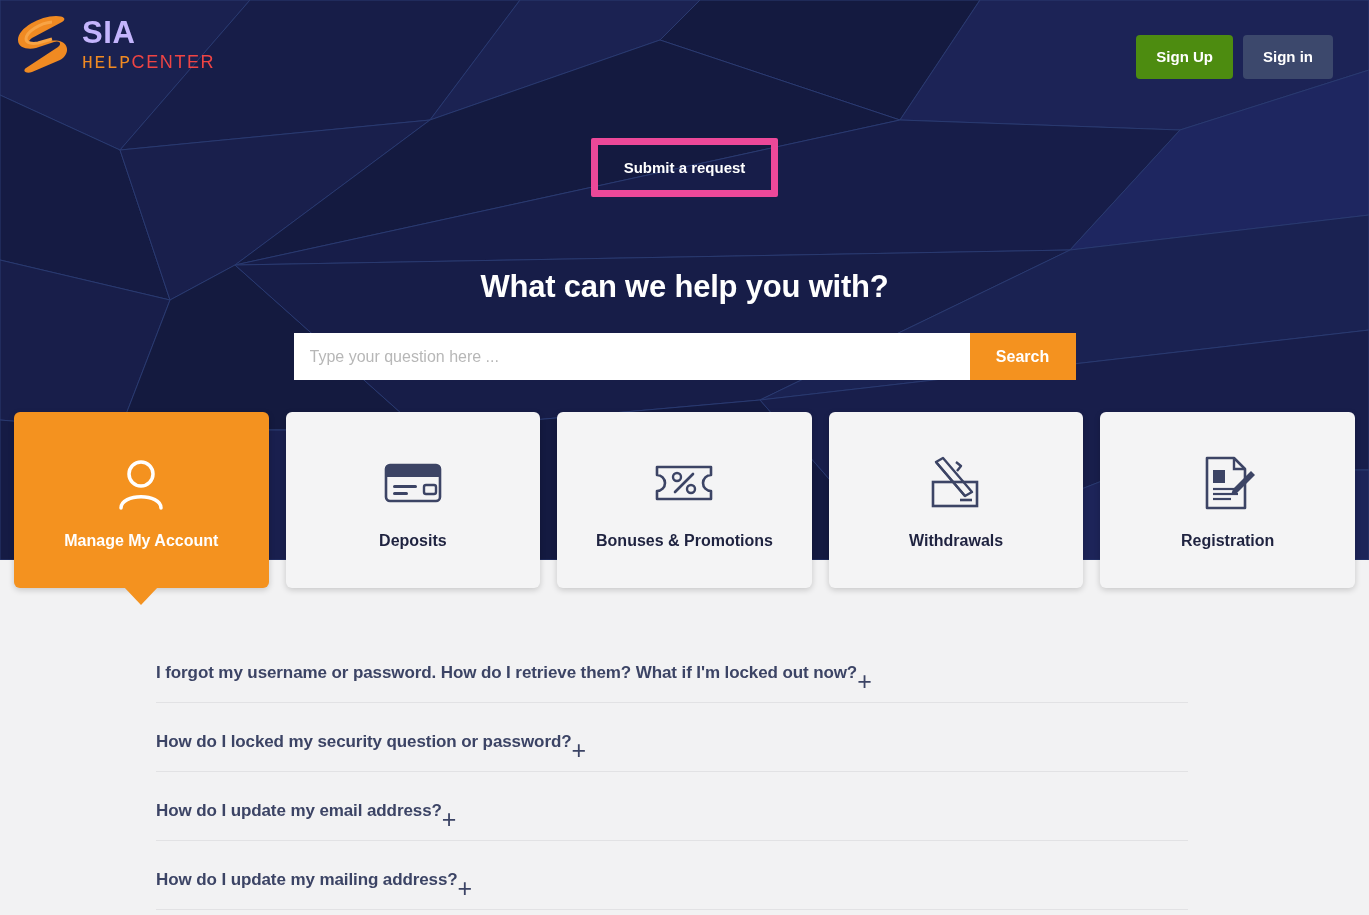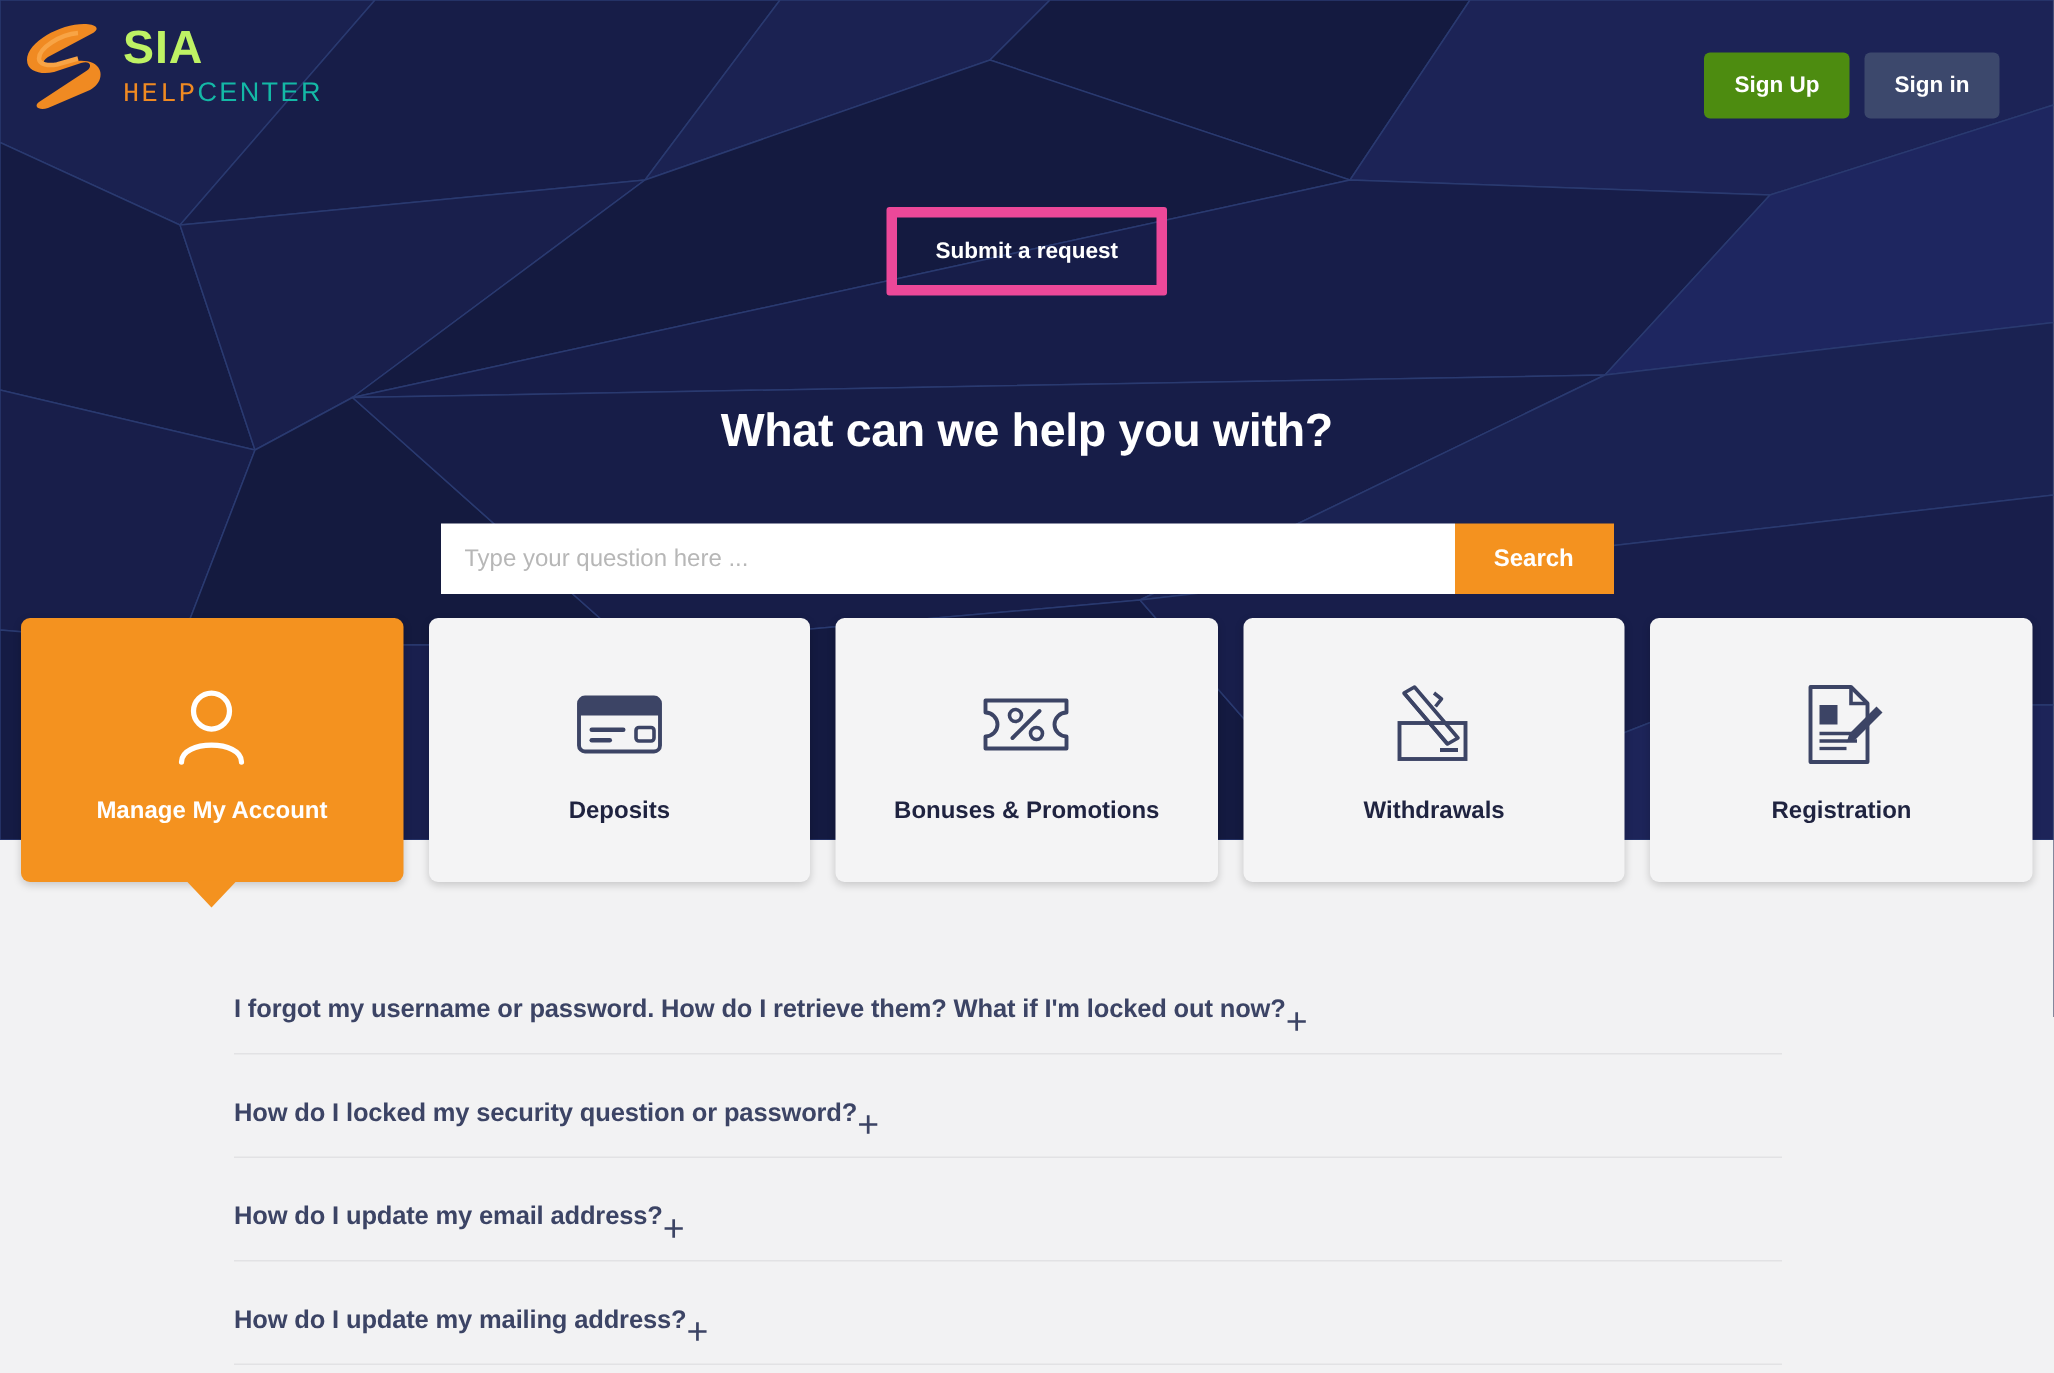--- a/index.html
+++ b/index.html
@@ -43,32 +43,32 @@
     margin-left: 12px;
   }
   .brand-mark { width: 58px; height: 64px; flex: none; }
   .brand-text {
     margin-left: 12px;
     line-height: 1;
   }
   .brand-title {
     font-size: 31px;
     font-weight: bold;
-    color: #bef264;
+    color: #c4b5fd;
     letter-spacing: 0.6px;
     display: block;
   }
   .brand-sub {
     font-size: 18px;
     letter-spacing: 1.6px;
     display: block;
     margin-top: 5px;
   }
   .brand-sub .help { color: #f08a22; font-family: Liberation Mono, monospace; }
-  .brand-sub .center { color: #14b8a6; }
+  .brand-sub .center { color: #ef4444; }
 
   .topbar-actions {
     margin-left: auto;
     margin-right: 36px;
     display: flex;
     gap: 10px;
   }
   .btn-signup, .btn-signin {
     border: none;
     border-radius: 4px;
@@ -104,21 +104,21 @@
     font-family: "Liberation Sans", sans-serif;
   }
   .hero-heading {
     margin-top: 72px;
     font-size: 31px;
     font-weight: bold;
     color: #ffffff;
     letter-spacing: -0.2px;
   }
   .searchbar {
-    margin-top: 44px;
+    margin-top: 28px;
     display: flex;
     justify-content: center;
   }
   .search-input {
     width: 676px;
     height: 47px;
     border: none;
     outline: none;
     background: #ffffff;
     padding: 0 16px;

